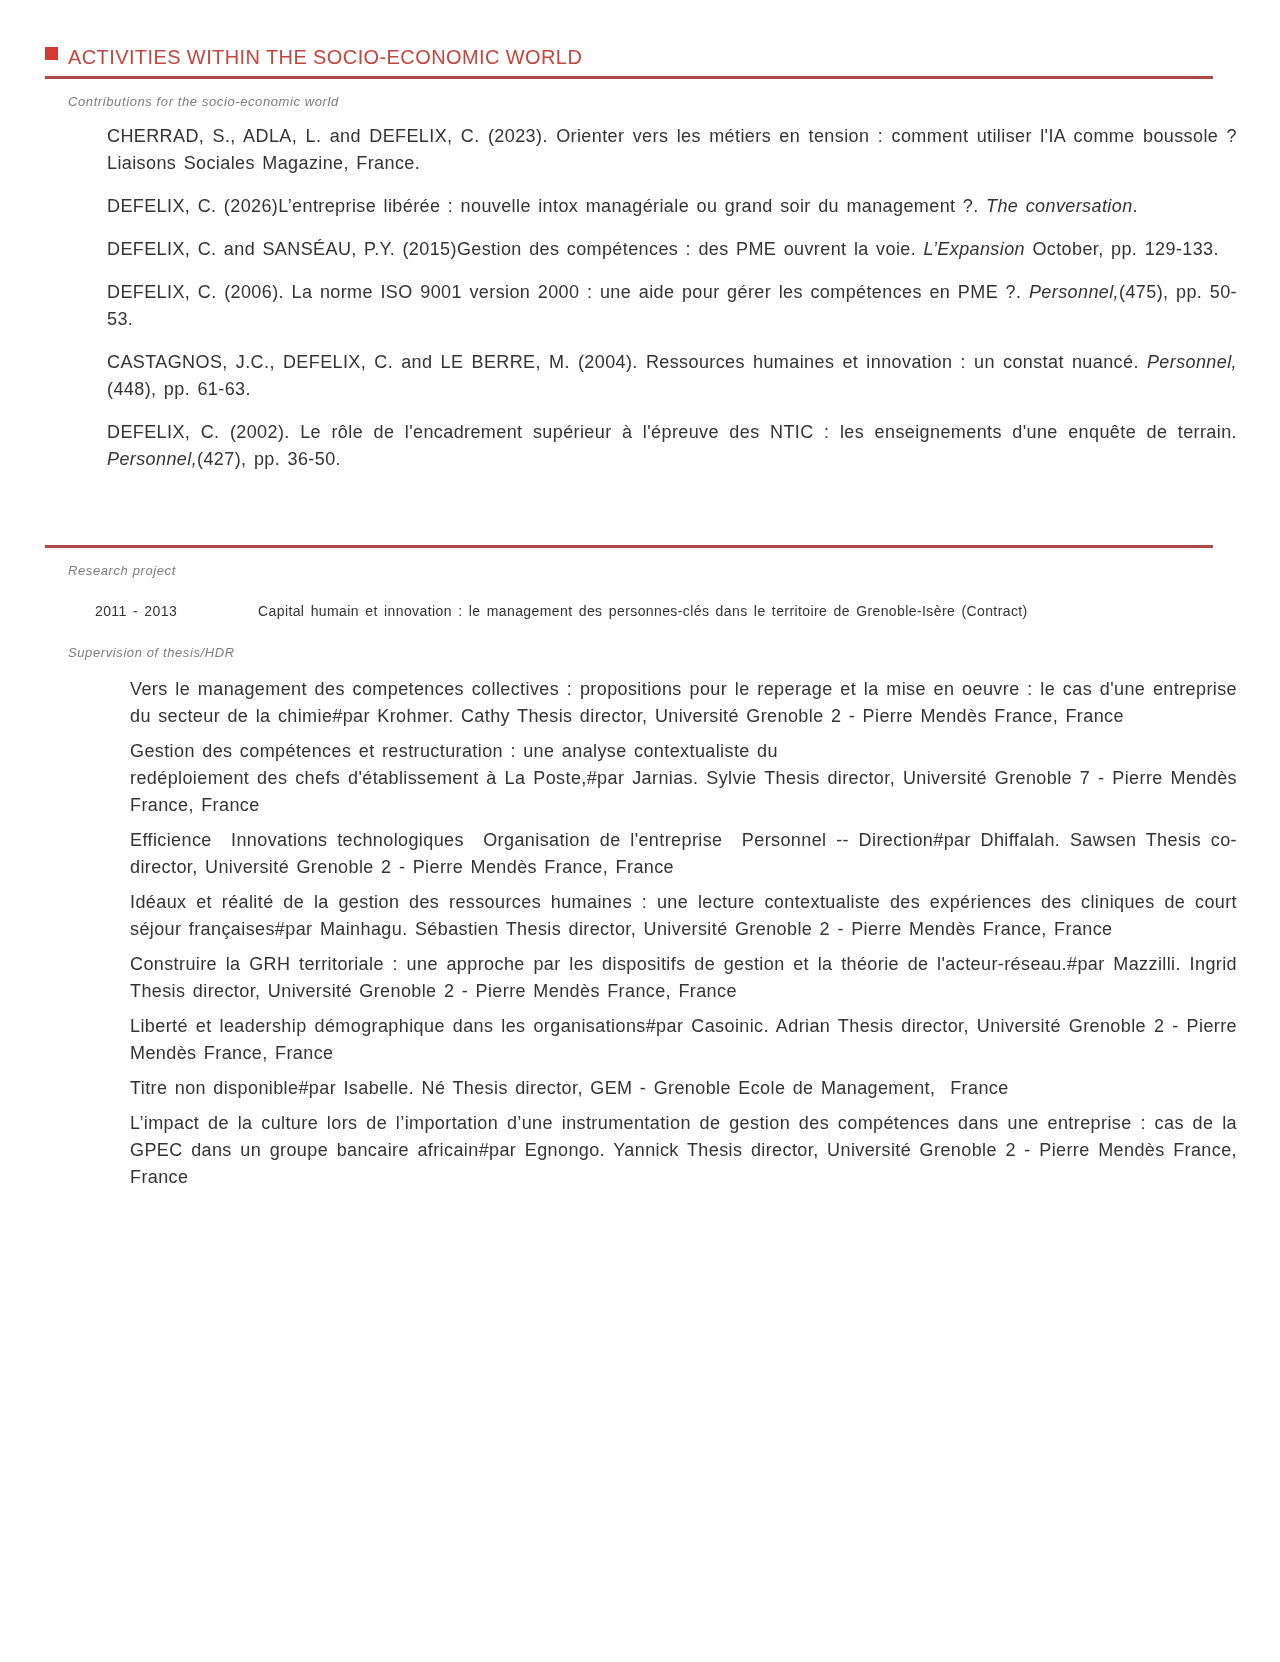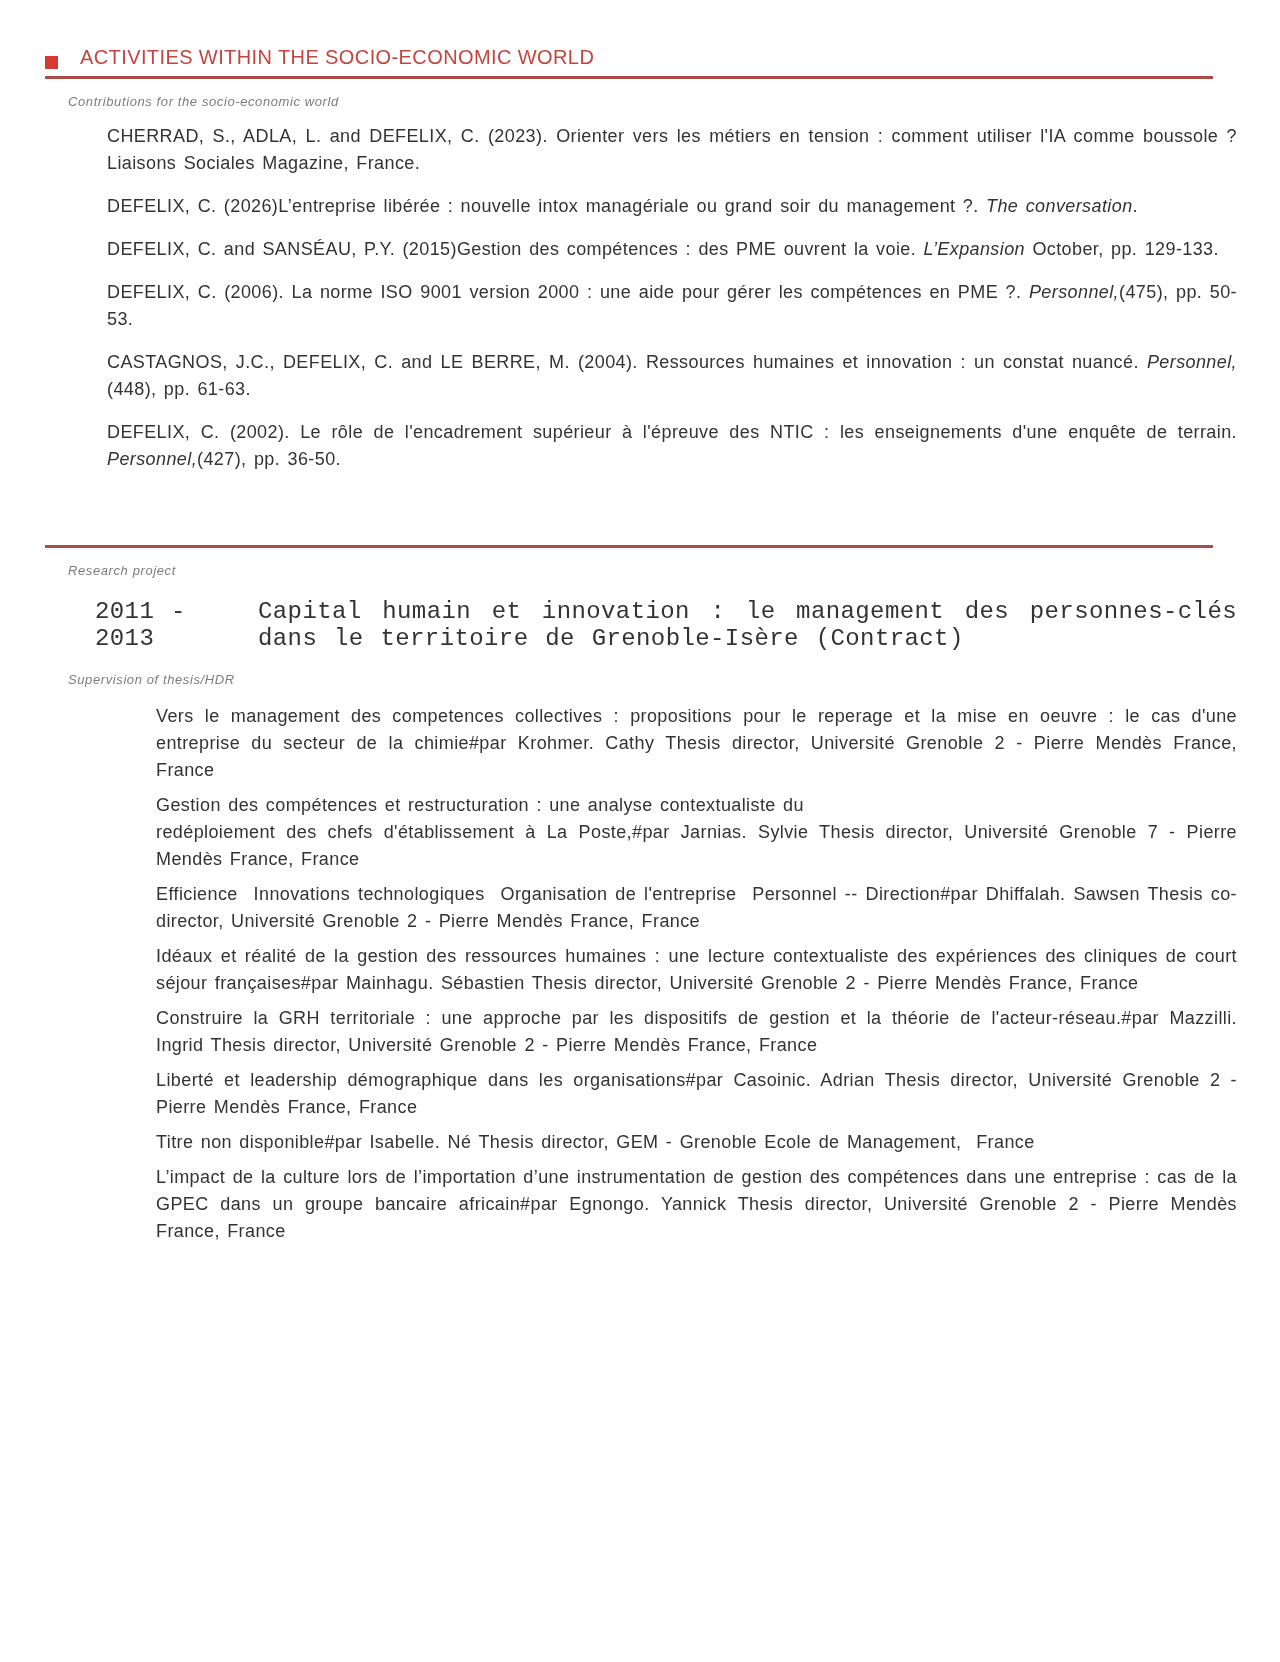--- a/index.html
+++ b/index.html
@@ -5,21 +5,21 @@
   html,body { margin:0; padding:0; background:#ffffff; }
   body {
     width:1280px; height:1662px; overflow:hidden;
     font-family:"Liberation Sans", sans-serif;
     color:var(--body-text,#333333);
   }
   .page {
     box-sizing:border-box; width:1280px; height:1662px;
     padding:46px 43px 0 45px; background:#ffffff;
   }
-  .section-header { display:flex; align-items:flex-end; gap:22px; }
+  .section-header { display:flex; align-items:flex-start; gap:10px; }
   .bullet {
     width:13px; height:13px; flex:0 0 auto;
     background:var(--bullet-red,#d23a32); margin-top:1px;
   }
   .section-title {
     margin:0; font-size:20px; font-weight:normal;
     letter-spacing:0.4px; color:var(--heading-red,#c3453f);
   }
   .rule { height:3px; background:var(--rule-red,#ad4b46); margin:7px 24px 0 0; }
   .subheading {
@@ -28,26 +28,26 @@
   }
   .pubs { margin:14px 0 0 50px; }
   .pub {
     margin:0 0 16px 12px; text-align:justify;
     font-size:18px; line-height:27px; letter-spacing:0.4px; word-spacing:2px;
   }
   .it { font-style:italic; }
   .section-research { margin-top:72px; }
   .project-row {
     display:flex; margin:20px 0 0 50px;
-    font-size:24px; line-height:27px; letter-spacing:0.4px; word-spacing:2px;font-family:Liberation Mono, monospace;
+    font-size:14px; line-height:27px; letter-spacing:0.4px; word-spacing:2px;
   }
   .years { flex:0 0 163px; }
   .project-desc { flex:1; text-align:justify; }
   .supervision-heading { margin-top:20px; }
-  .theses { margin:16px 0 0 111px; }
+  .theses { margin:16px 0 0 85px; }
   .thesis {
     margin:0 0 8px 0; text-align:justify; white-space:pre-wrap;
     font-size:18px; line-height:27px; letter-spacing:0.4px; word-spacing:2px;
   }
 </style>
 </head>
 <body>
 
 <div class="page">
 

